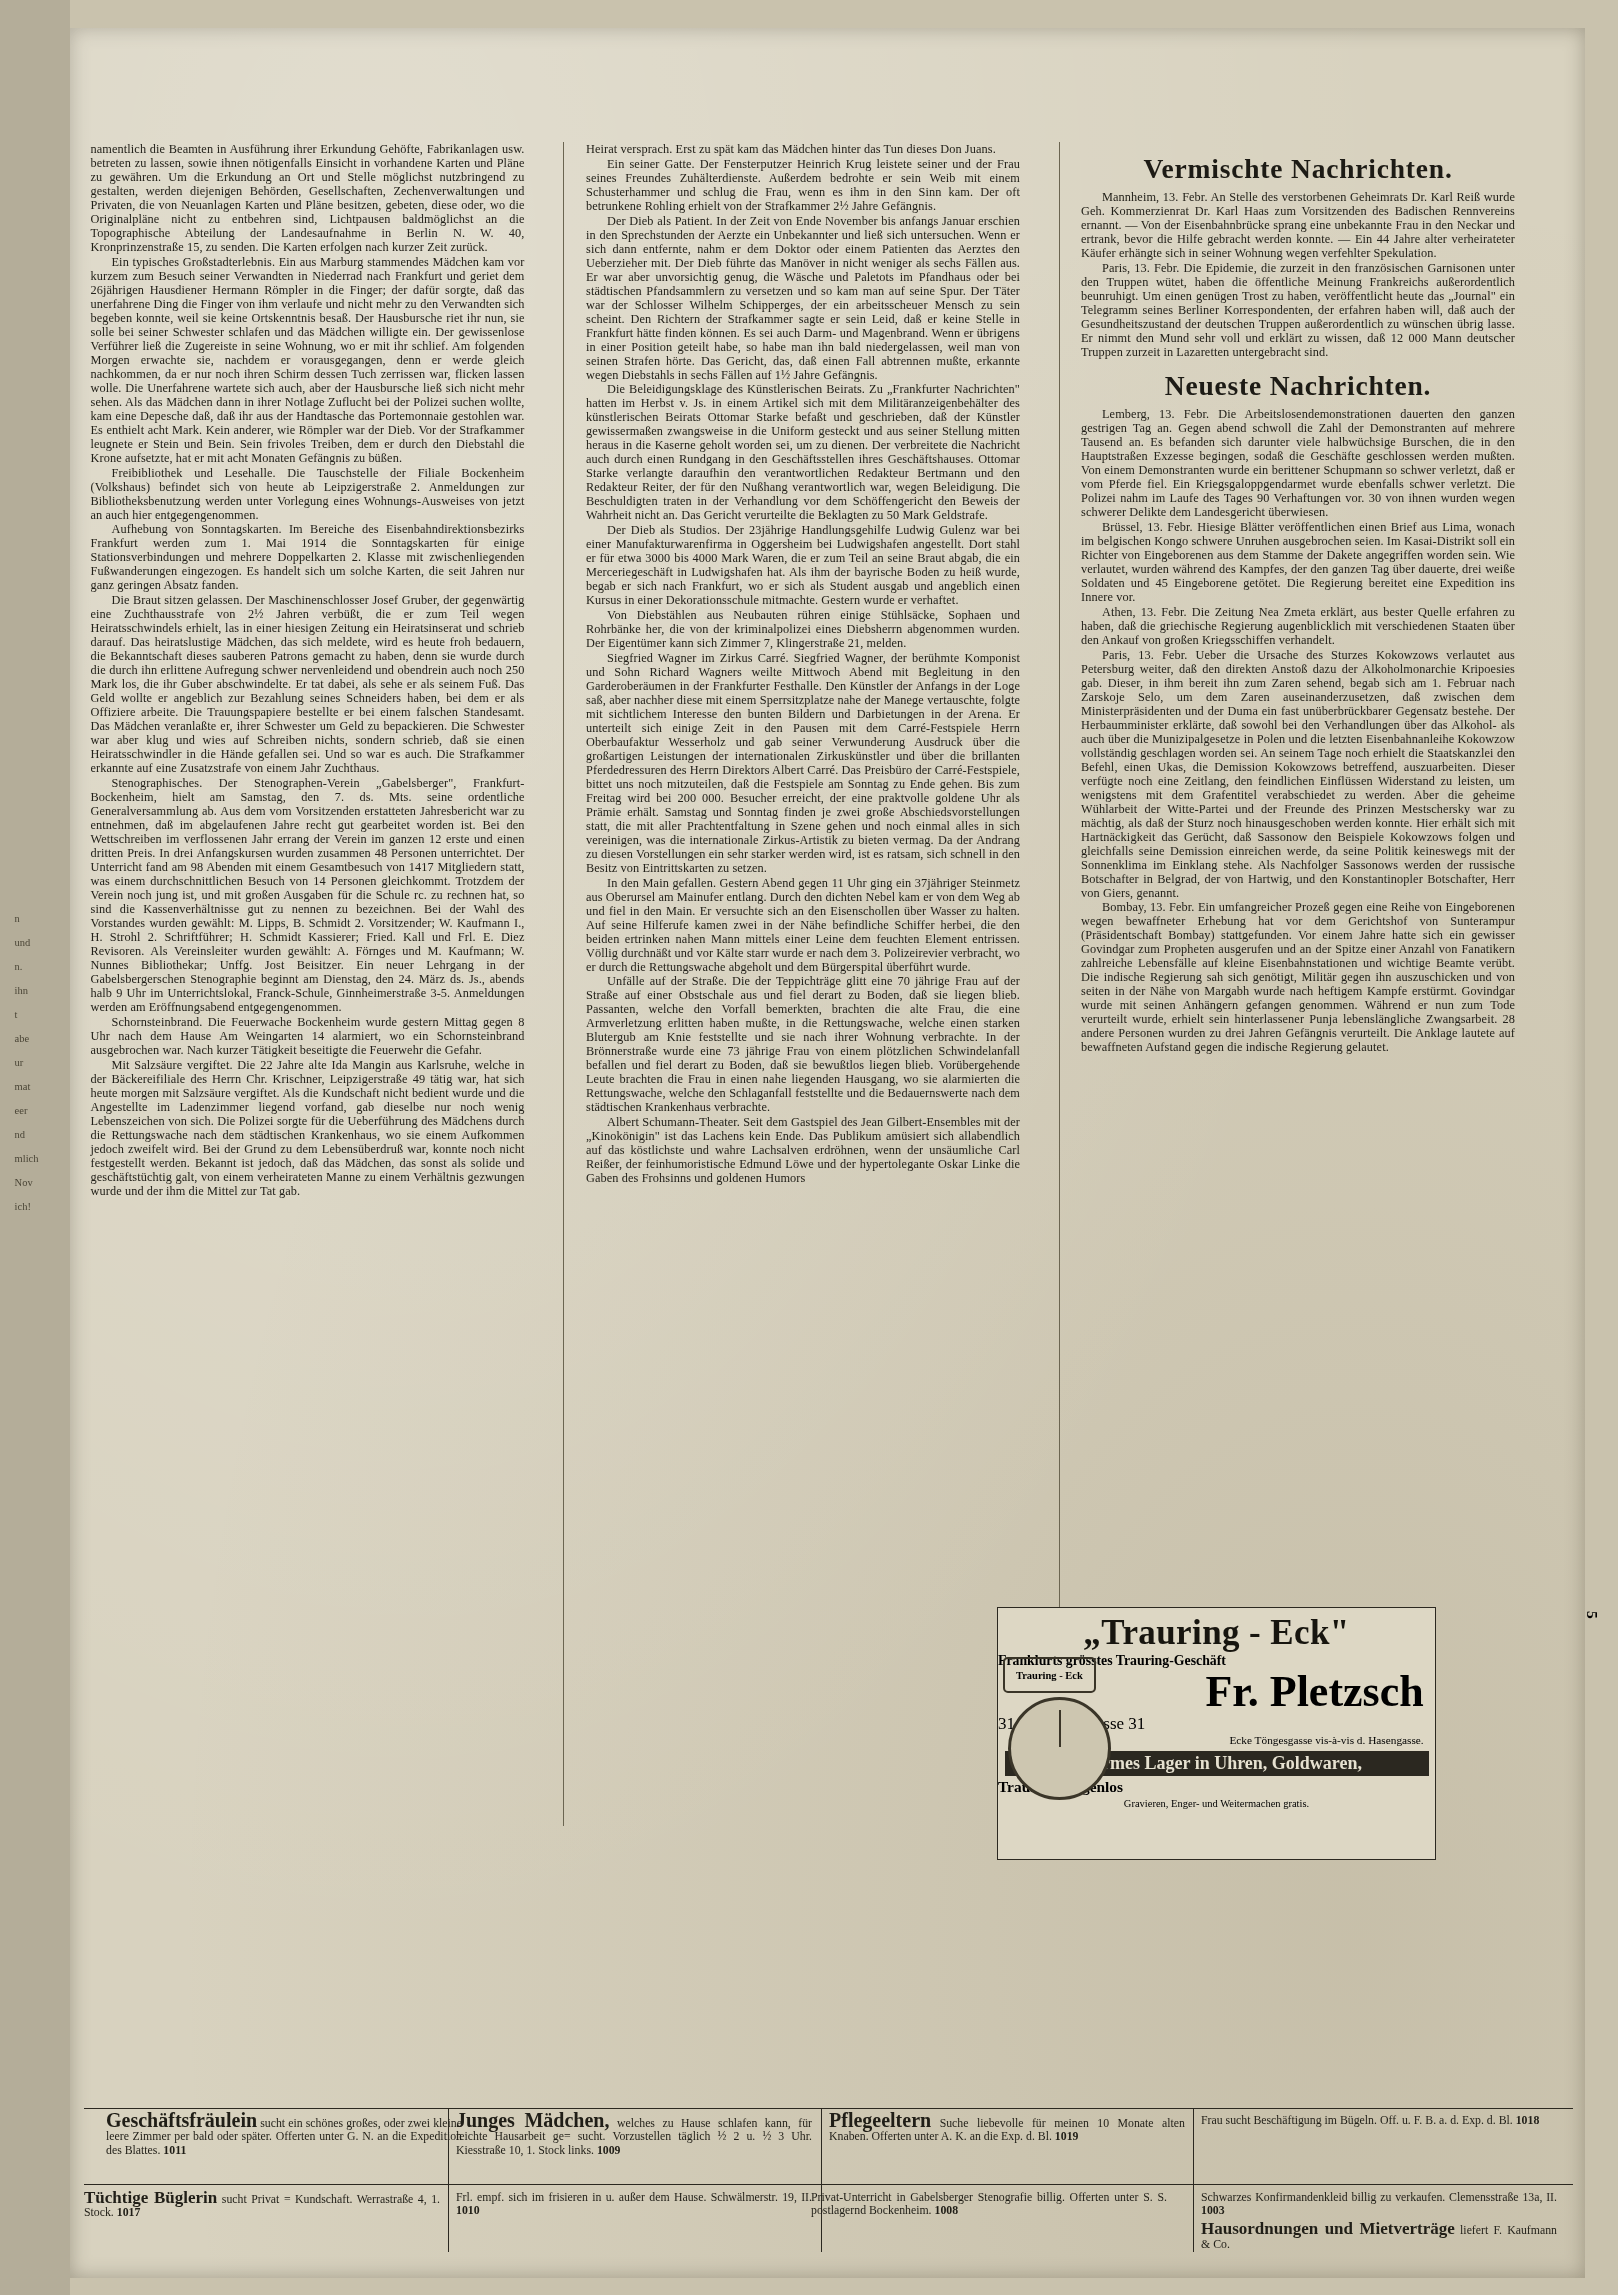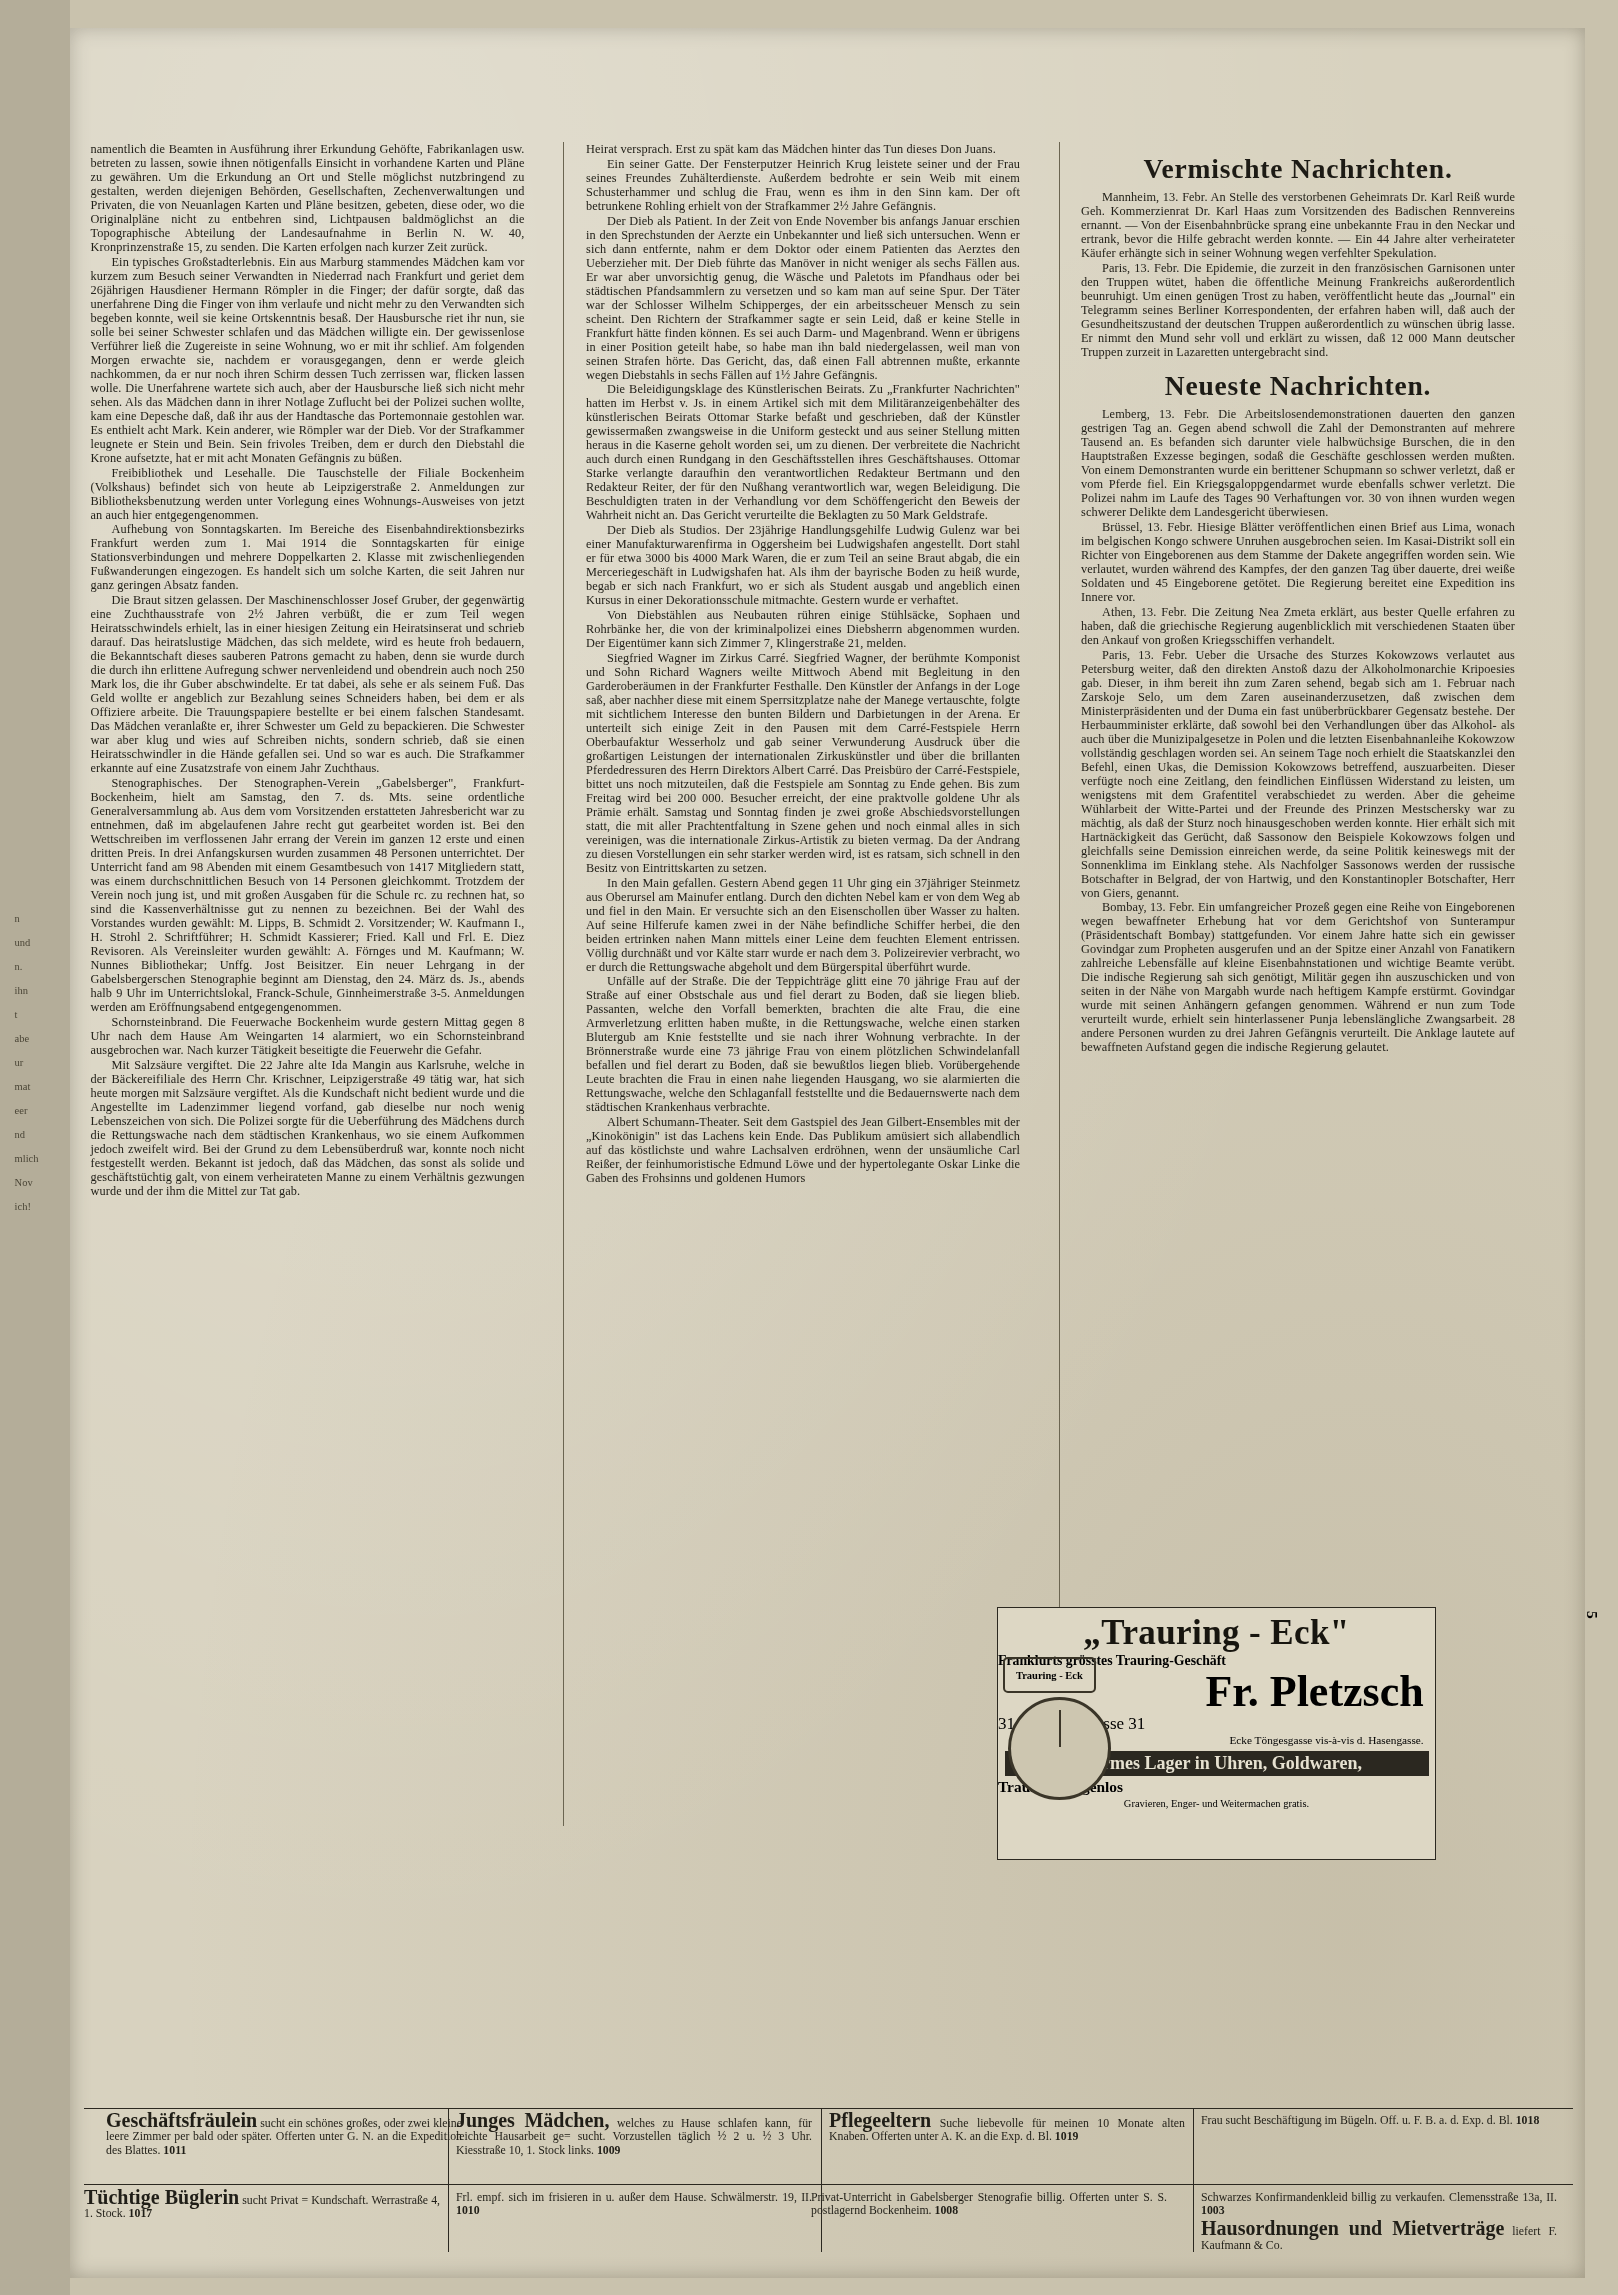--- a/index.html
+++ b/index.html
@@ -85,21 +85,21 @@
   
   .class{
     position:absolute;left:84px;top:2114px;width:1489px;height:146px;
   }
   .cl-row{position:relative;height:70px;}
   .cl{
     position:absolute;top:0;font-size:11.8px;line-height:13.4px;
     color:#201e17;text-align:justify;
   }
   .cl b{font-weight:bold;}
-  .cl .big{font-size:20px;font-weight:bold;}
+  .cl .big{font-size:17px;font-weight:bold;}
   .cl .xl{font-size:20px;font-weight:bold;}
   .hr{position:absolute;height:0.8px;background:#2b2820;}
   .vr{position:absolute;width:0.8px;background:#2b2820;}
   .pagenum{
     position:absolute;right:18px;top:1611px;font-size:15.4px;font-weight:bold;
     writing-mode:vertical-rl;
   }
   .edgecol{position:absolute;left:14.6px;top:907px;width:49px;font-size:10.5px;color:#4a4536;line-height:24px;}
 </style>
 </head>

